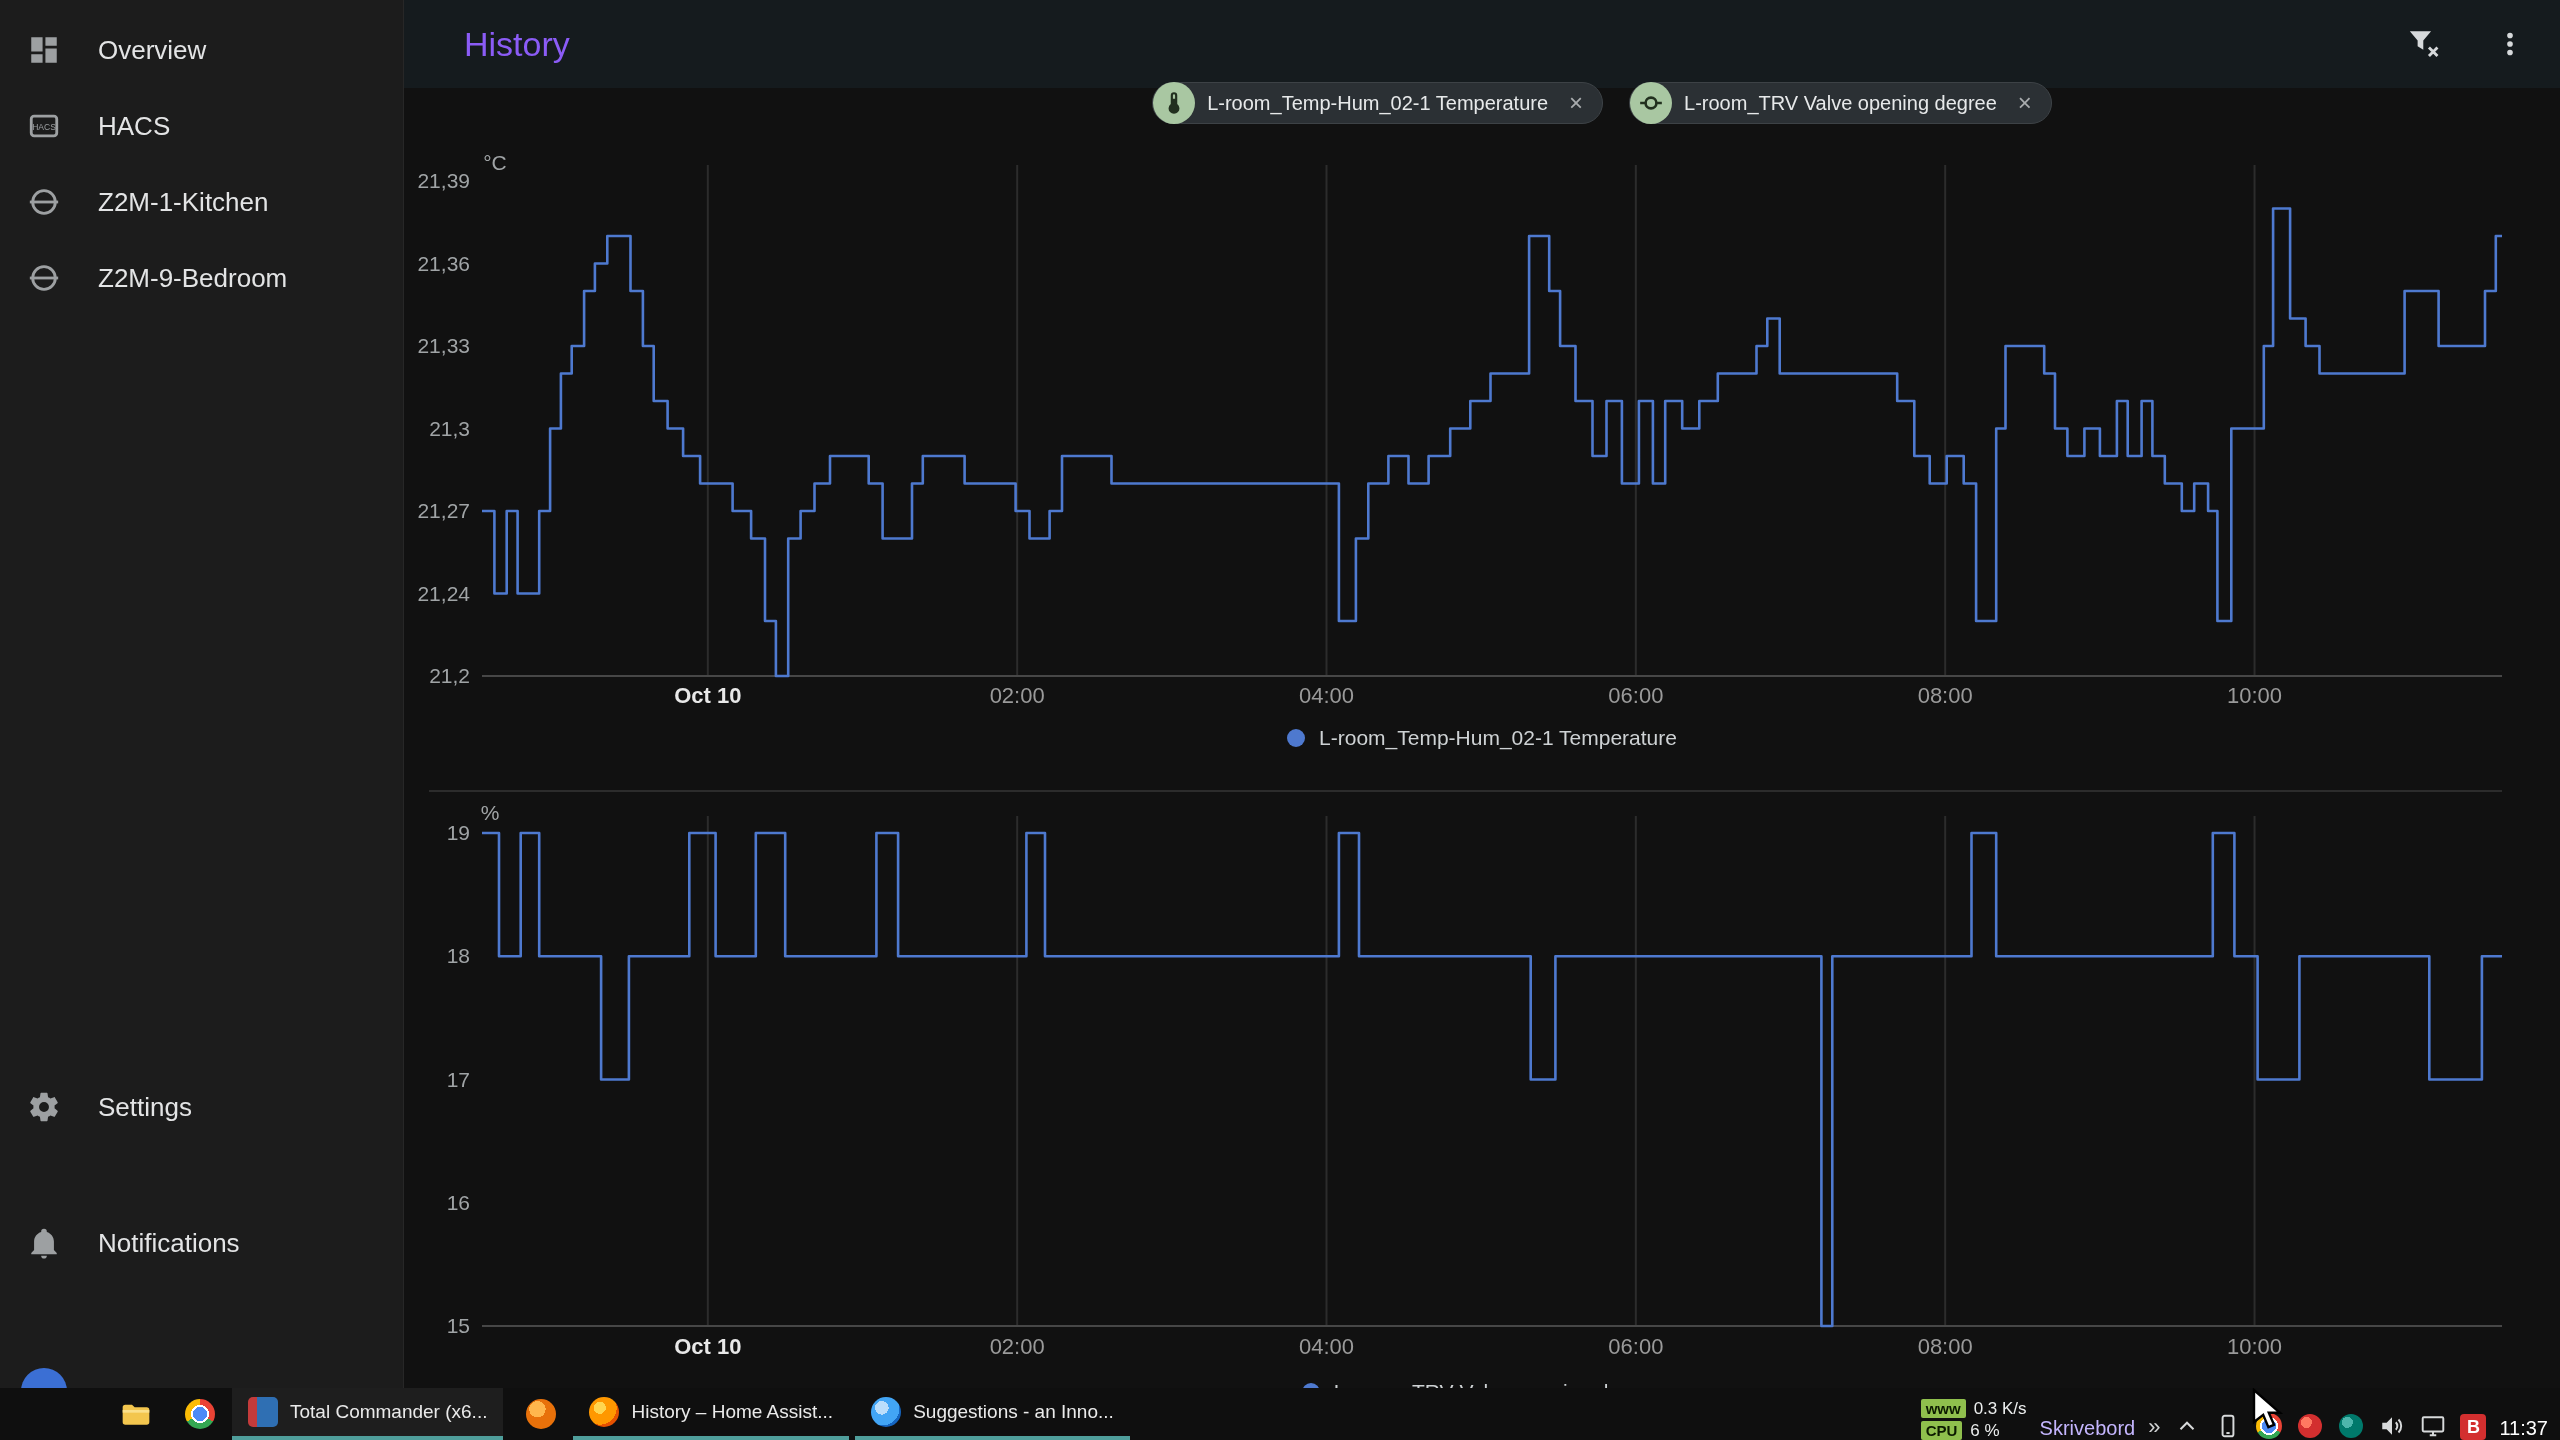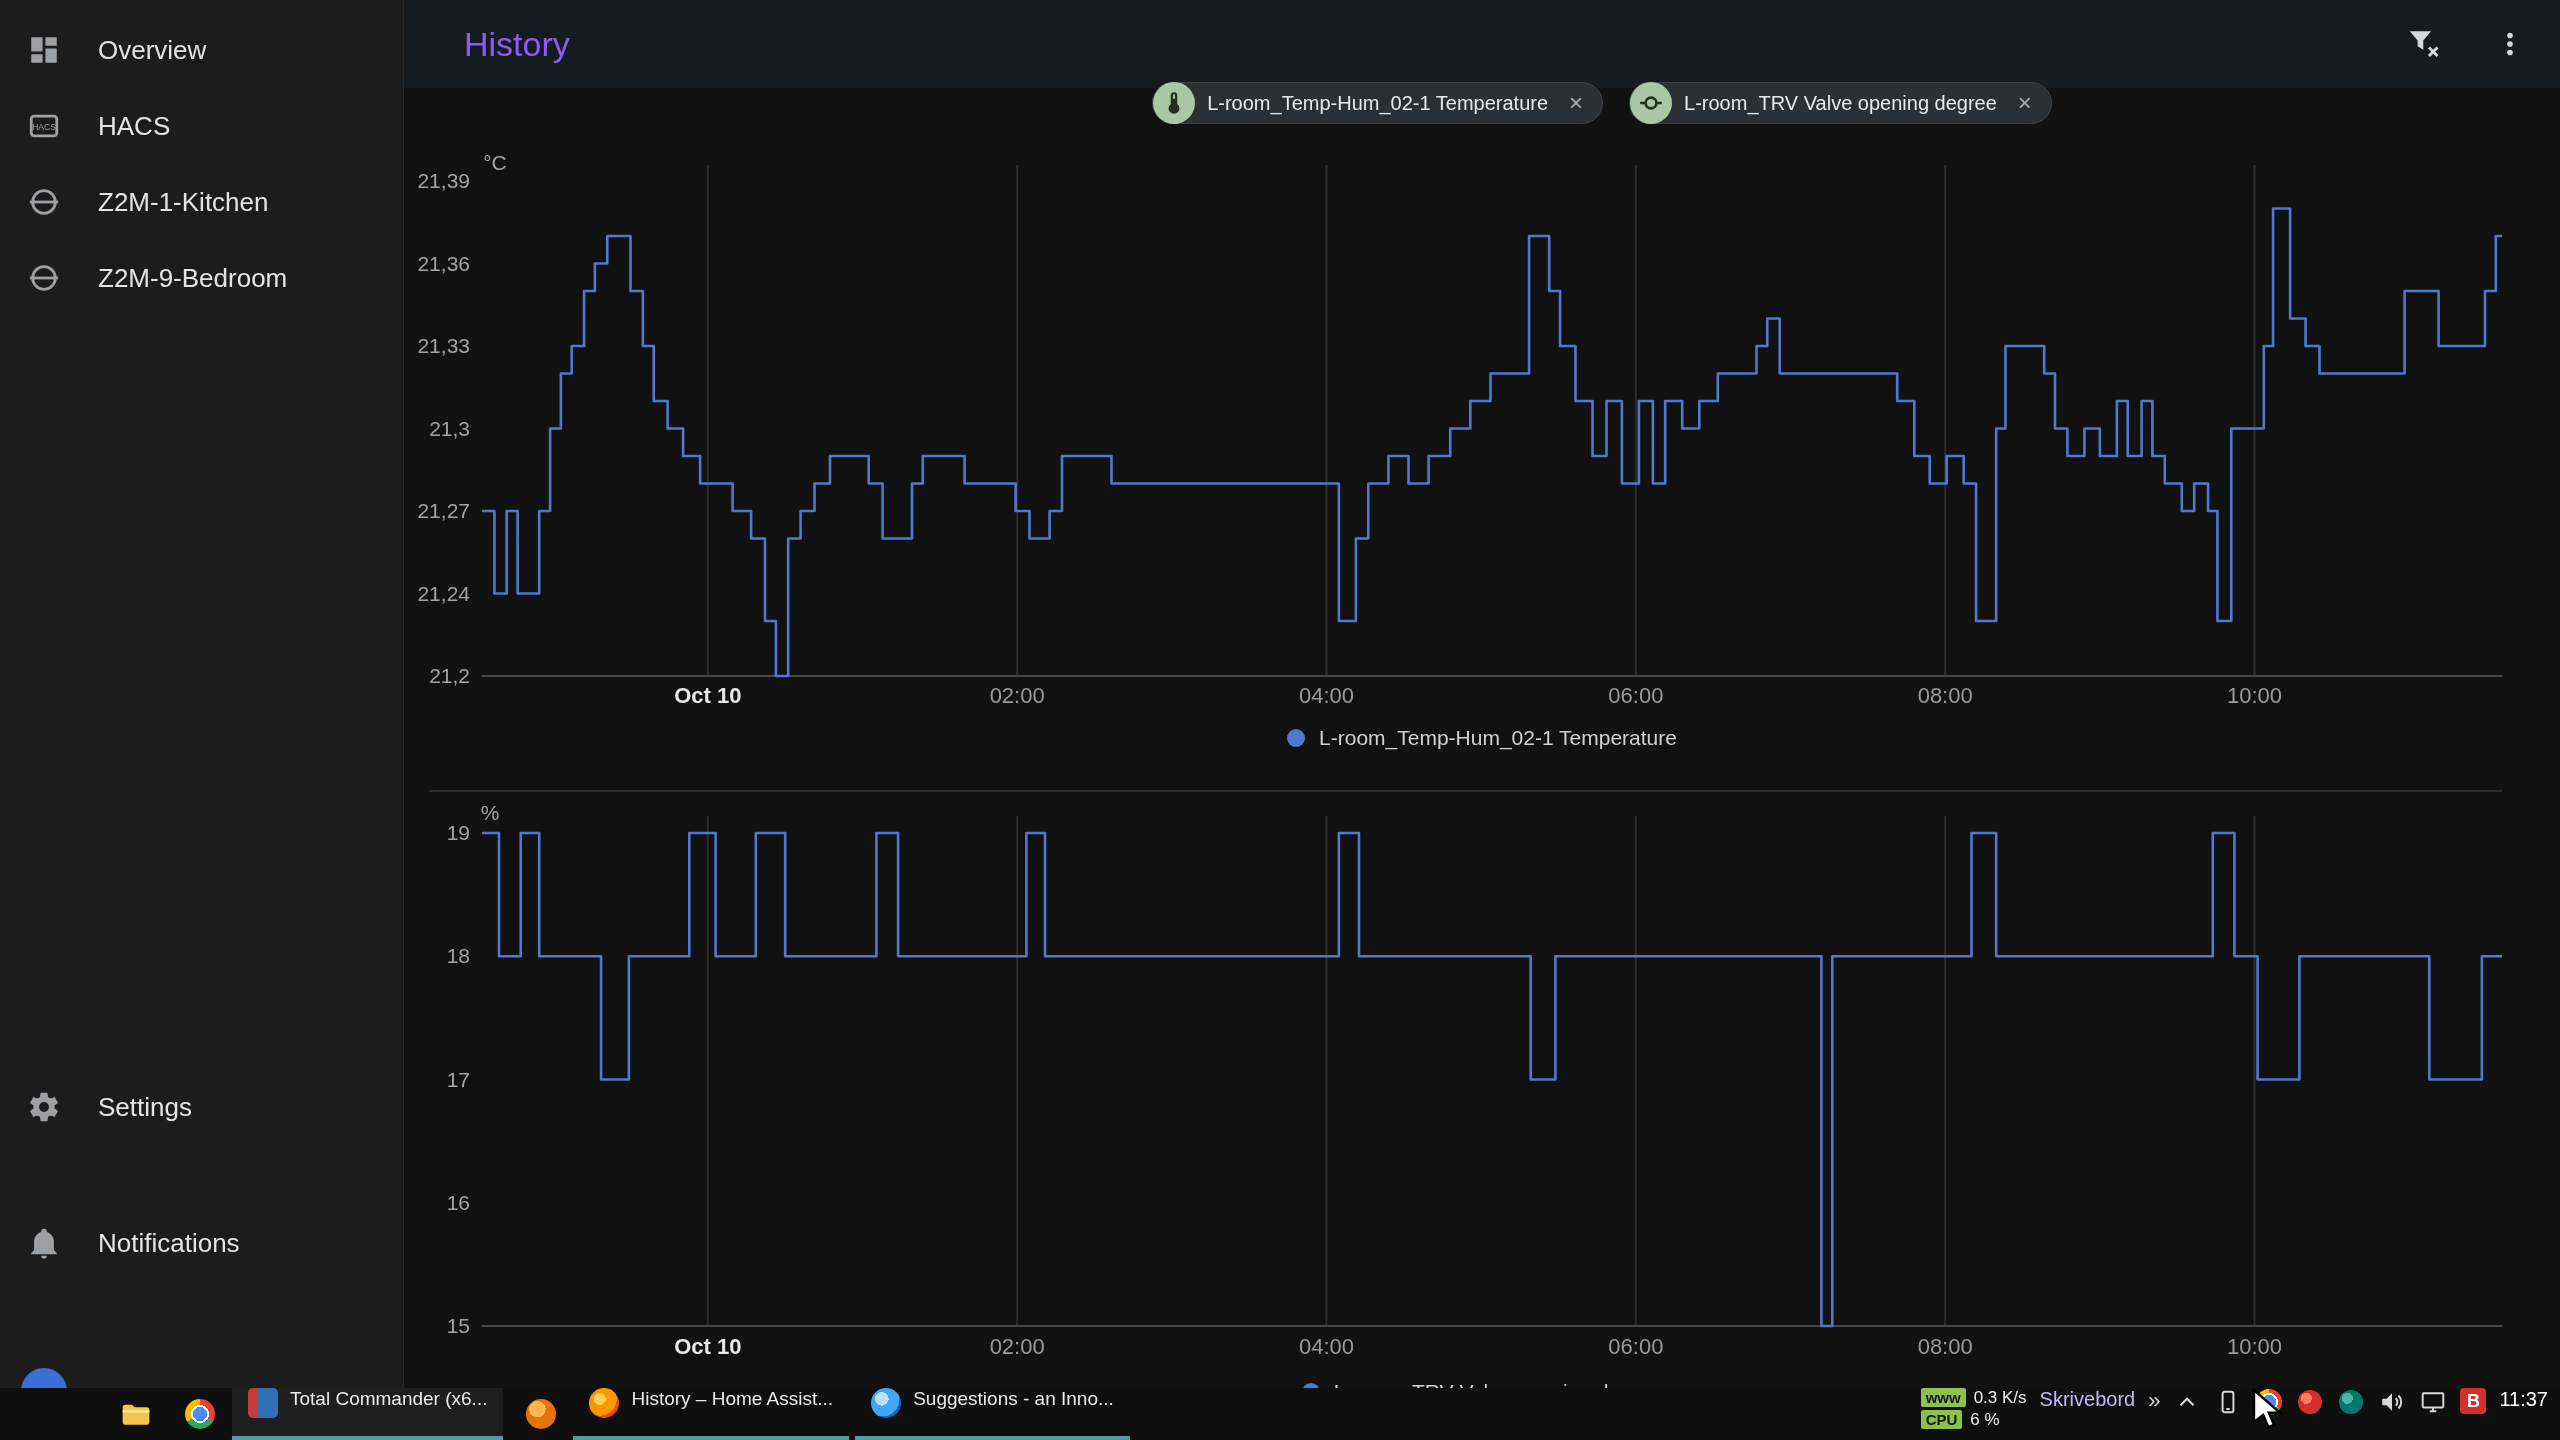--- a/index.html
+++ b/index.html
@@ -45,31 +45,31 @@
   .legend{position:absolute;left:404px;width:2156px;display:flex;justify-content:center;align-items:center;gap:14px;font-size:21px;color:#ced2d4}
   #legend1{top:726px}
   #legend2{top:1380px}
   .legend-dot{width:18px;height:18px;border-radius:50%;background:#4e79cf;flex:none}
   .divider{position:absolute;left:429px;top:790px;width:2073px;height:2px;background:#2c2c2c}
 
   
   .taskbar{position:absolute;left:0;bottom:0;width:2560px;height:52px;background:#0f0f0f;display:flex;align-items:stretch;z-index:50}
   .tb-left{display:flex;align-items:stretch;padding-left:104px}
   .tb-ibtn{width:64px;display:flex;align-items:center;justify-content:center;cursor:pointer}
-  .tb-task{display:flex;align-items:flex-start;gap:12px;padding:0 16px;max-width:276px;border-bottom:4px solid #4f9e9b;margin-right:6px;cursor:pointer}
+  .tb-task{display:flex;align-items:center;gap:12px;padding:0 16px;max-width:276px;border-bottom:4px solid #4f9e9b;margin-right:6px;cursor:pointer}
   .tb-task.active{background:#1e1e1e}
   .cap{font-size:19px;color:#eaeaea;white-space:nowrap;overflow:hidden;text-overflow:ellipsis}
   .appico{width:30px;height:30px;flex:none;border-radius:50%}
   .folder-ico svg{width:32px;height:32px}
   .chrome-ball{width:30px;height:30px;border-radius:50%;background:radial-gradient(circle at 50% 50%,#4c8bf5 0 7px,#fff 7px 9px,rgba(0,0,0,0) 9px),conic-gradient(#ea4335 0 120deg,#34a853 120deg 240deg,#fbbc05 240deg 360deg)}
   .tc-ico{border-radius:5px;background:linear-gradient(90deg,#c43b3b 0 30%,#2f6fb3 30%)}
   .ff-ico{background:radial-gradient(circle at 36% 36%,#ffd54f 0 22%,#ff9800 22% 62%,#e65100 62%)}
   .or-ico{background:radial-gradient(circle at 38% 34%,#ffb74d 0 30%,#e8710a 30%)}
   .bg-ico{background:radial-gradient(circle at 36% 36%,#bbdefb 0 25%,#42a5f5 25% 65%,#1565c0 65%)}
-  .tb-right{margin-left:auto;display:flex;align-items:flex-start;gap:13px;padding-right:12px}
+  .tb-right{margin-left:auto;display:flex;align-items:flex-end;gap:13px;padding-right:12px}
   .netmon{display:flex;flex-direction:column;justify-content:center;gap:3px}
   .nm-row{display:flex;align-items:center;gap:8px;line-height:1}
   .nm-chip{background:#8fbf4d;color:#0c1a00;padding:2px 5px;font-size:15px;font-weight:bold;border-radius:2px}
   .nm-val{color:#eceeee;font-size:17px}
   .tb-desktop{color:#c4b5fd;font-size:20px}
   .chev{color:#cfd1d2;font-size:22px;cursor:pointer}
   .trayico{width:28px;height:28px;display:flex;align-items:center;justify-content:center;cursor:pointer}
   .trayico svg{width:26px;height:26px}
   .wstroke{stroke:#d8dadb;fill:none;stroke-width:1.8}
   .wfill{fill:#d8dadb}

